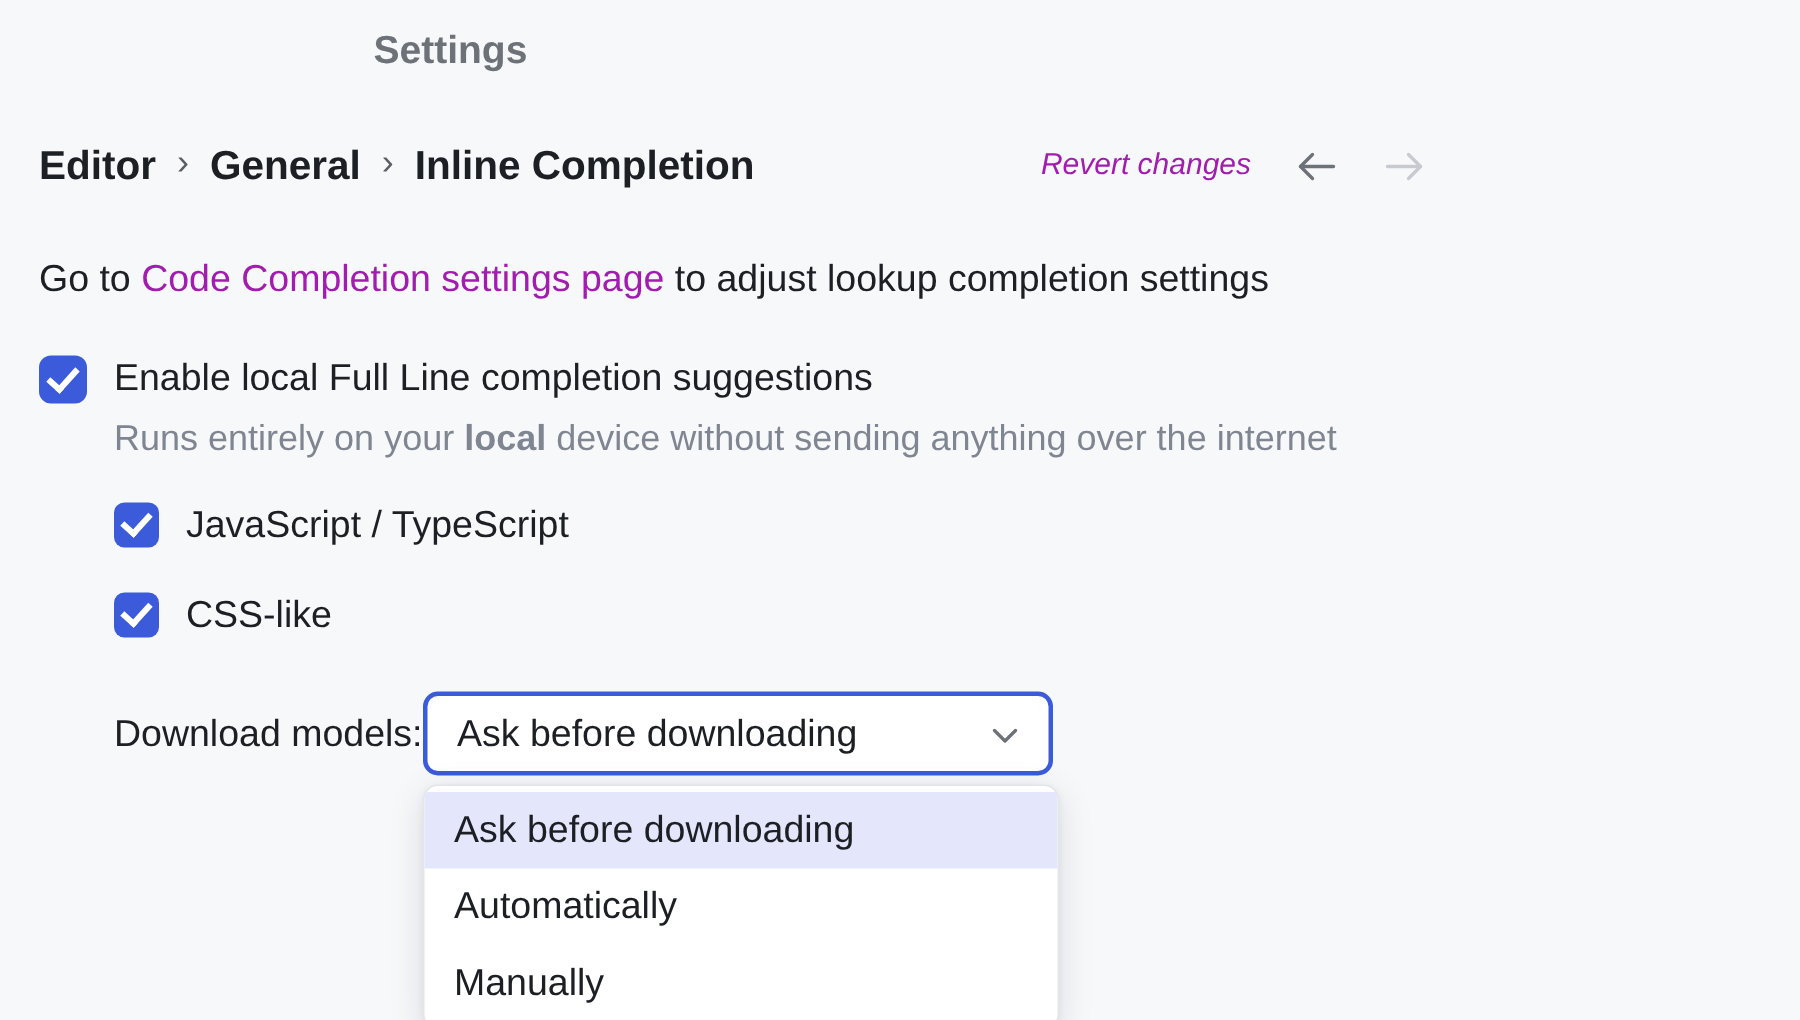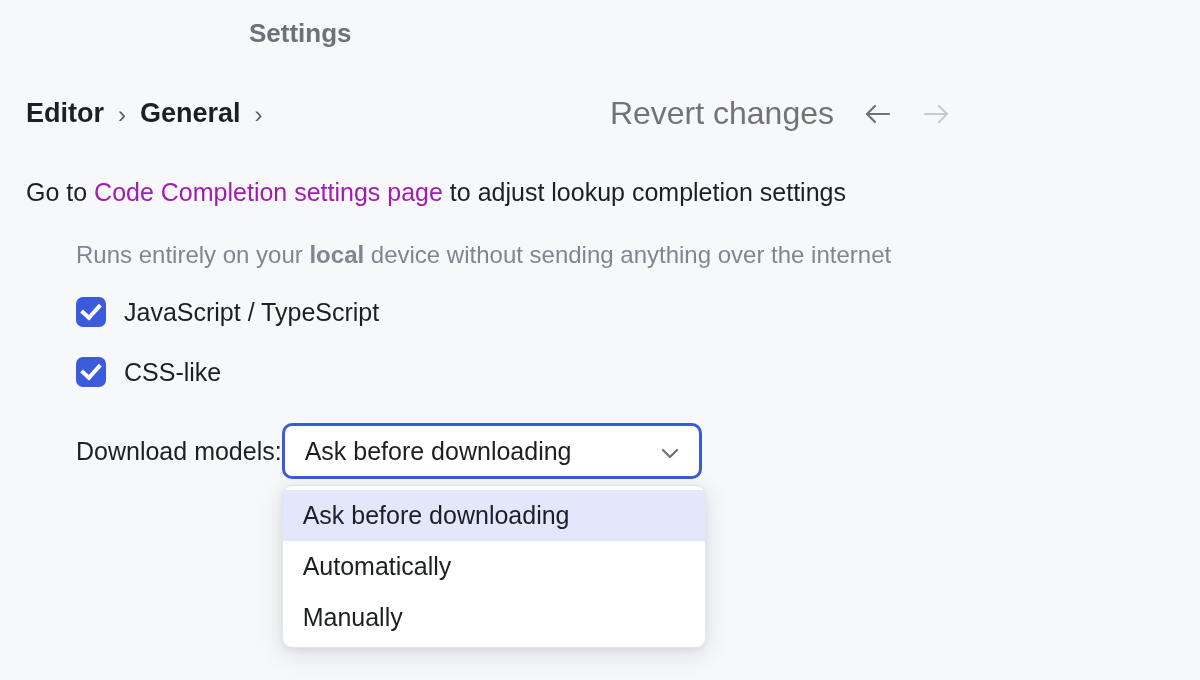--- a/index.html
+++ b/index.html
@@ -26,43 +26,44 @@
     margin-bottom: 46px;
   }
   .header-row {
     display: flex;
     align-items: center;
     justify-content: space-between;
     margin-bottom: 46px;
   }
   .breadcrumb {
     display: flex;
-    align-items: flex-end;
+    align-items: flex-start;
     gap: 14px;
     font-size: 27px;
     font-weight: 700;
   }
   .breadcrumb .crumb-link {
     color: #1c1f23;
     cursor: pointer;
   }
   .breadcrumb .sep {
     color: #5a5f66;
     font-weight: 400;
     font-size: 24px;
   }
   .header-right {
     display: flex;
     align-items: center;
     gap: 30px;
   }
   .revert {
-    color: #737373;
-    font-size: 32px;
-    cursor: pointer;
+    color: #a21caf;
+    font-size: 20px;
+    cursor: pointer;
+    font-style: italic;
   }
   .nav-arrow {
     display: inline-flex;
     align-items: center;
     justify-content: center;
     width: 28px;
     height: 28px;
     cursor: pointer;
   }
   .nav-arrow svg { stroke: #6d7178; }
@@ -187,20 +188,21 @@
 <div class="page">
 
   <div class="title">Settings</div>
 
   <div class="header-row">
     <div class="breadcrumb">
       <span class="crumb-link">Editor</span>
       <span class="sep">›</span>
       <span class="crumb-link">General</span>
       <span class="sep">›</span>
+      <span class="crumb-link">Inline Completion</span>
     </div>
     <div class="header-right">
       <span class="revert">Revert changes</span>
       <span class="nav-arrow">
         <svg width="28" height="22" viewBox="0 0 28 22" fill="none" stroke-width="2.2" stroke-linecap="round" stroke-linejoin="round">
             <line x1="3" y1="11" x2="25" y2="11"></line>
             <polyline points="11,3 3,11 11,19"></polyline>
           </svg>
       </span>
       <span class="nav-arrow disabled">
@@ -209,20 +211,24 @@
             <polyline points="17,3 25,11 17,19"></polyline>
           </svg>
       </span>
     </div>
   </div>
 
   <div class="info-line">
     <span>Go to </span><span class="info-link">Code Completion settings page</span><span> to adjust lookup completion settings</span>
   </div>
 
+  <div class="check-row">
+    <div class="check-box"></div>
+    <div class="check-label">Enable local Full Line completion suggestions</div>
+  </div>
   <div class="check-desc">
     <span>Runs entirely on your </span><span class="bold">local</span><span> device without sending anything over the internet</span>
   </div>
 
   <div class="nested">
     <div class="check-row">
       <div class="check-box"></div>
       <div class="check-label">JavaScript / TypeScript</div>
     </div>
     <div class="check-row">

